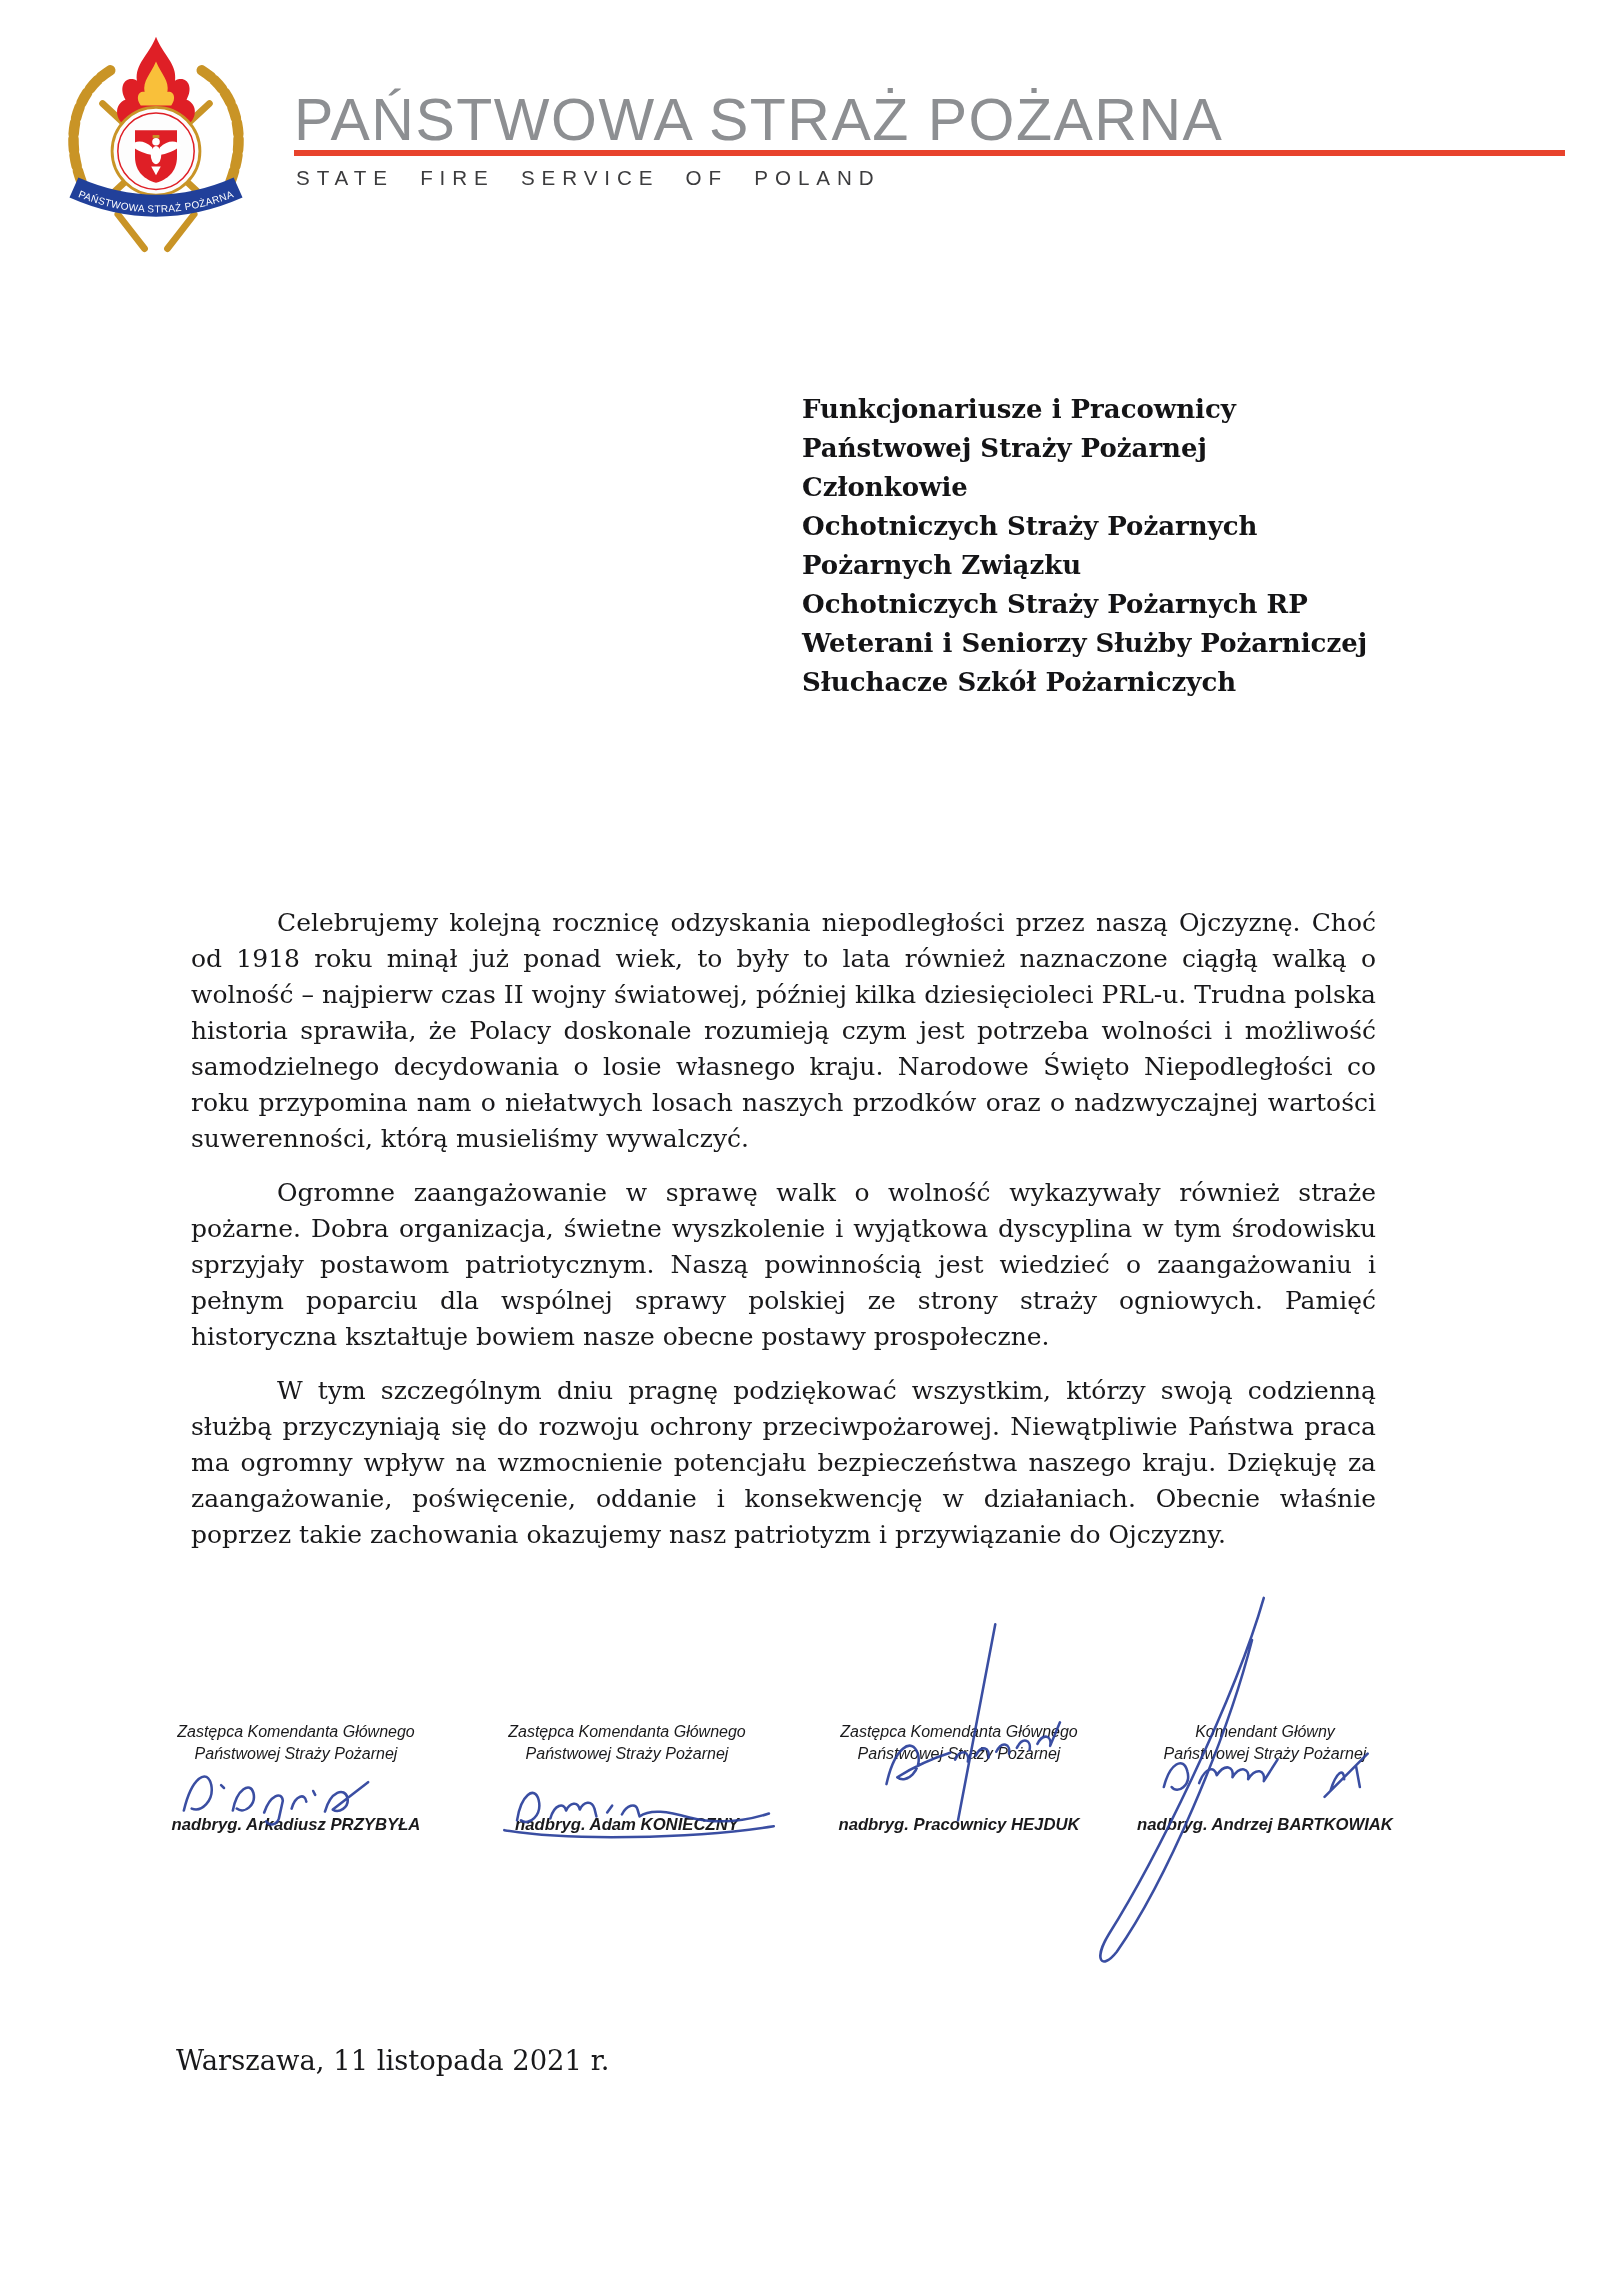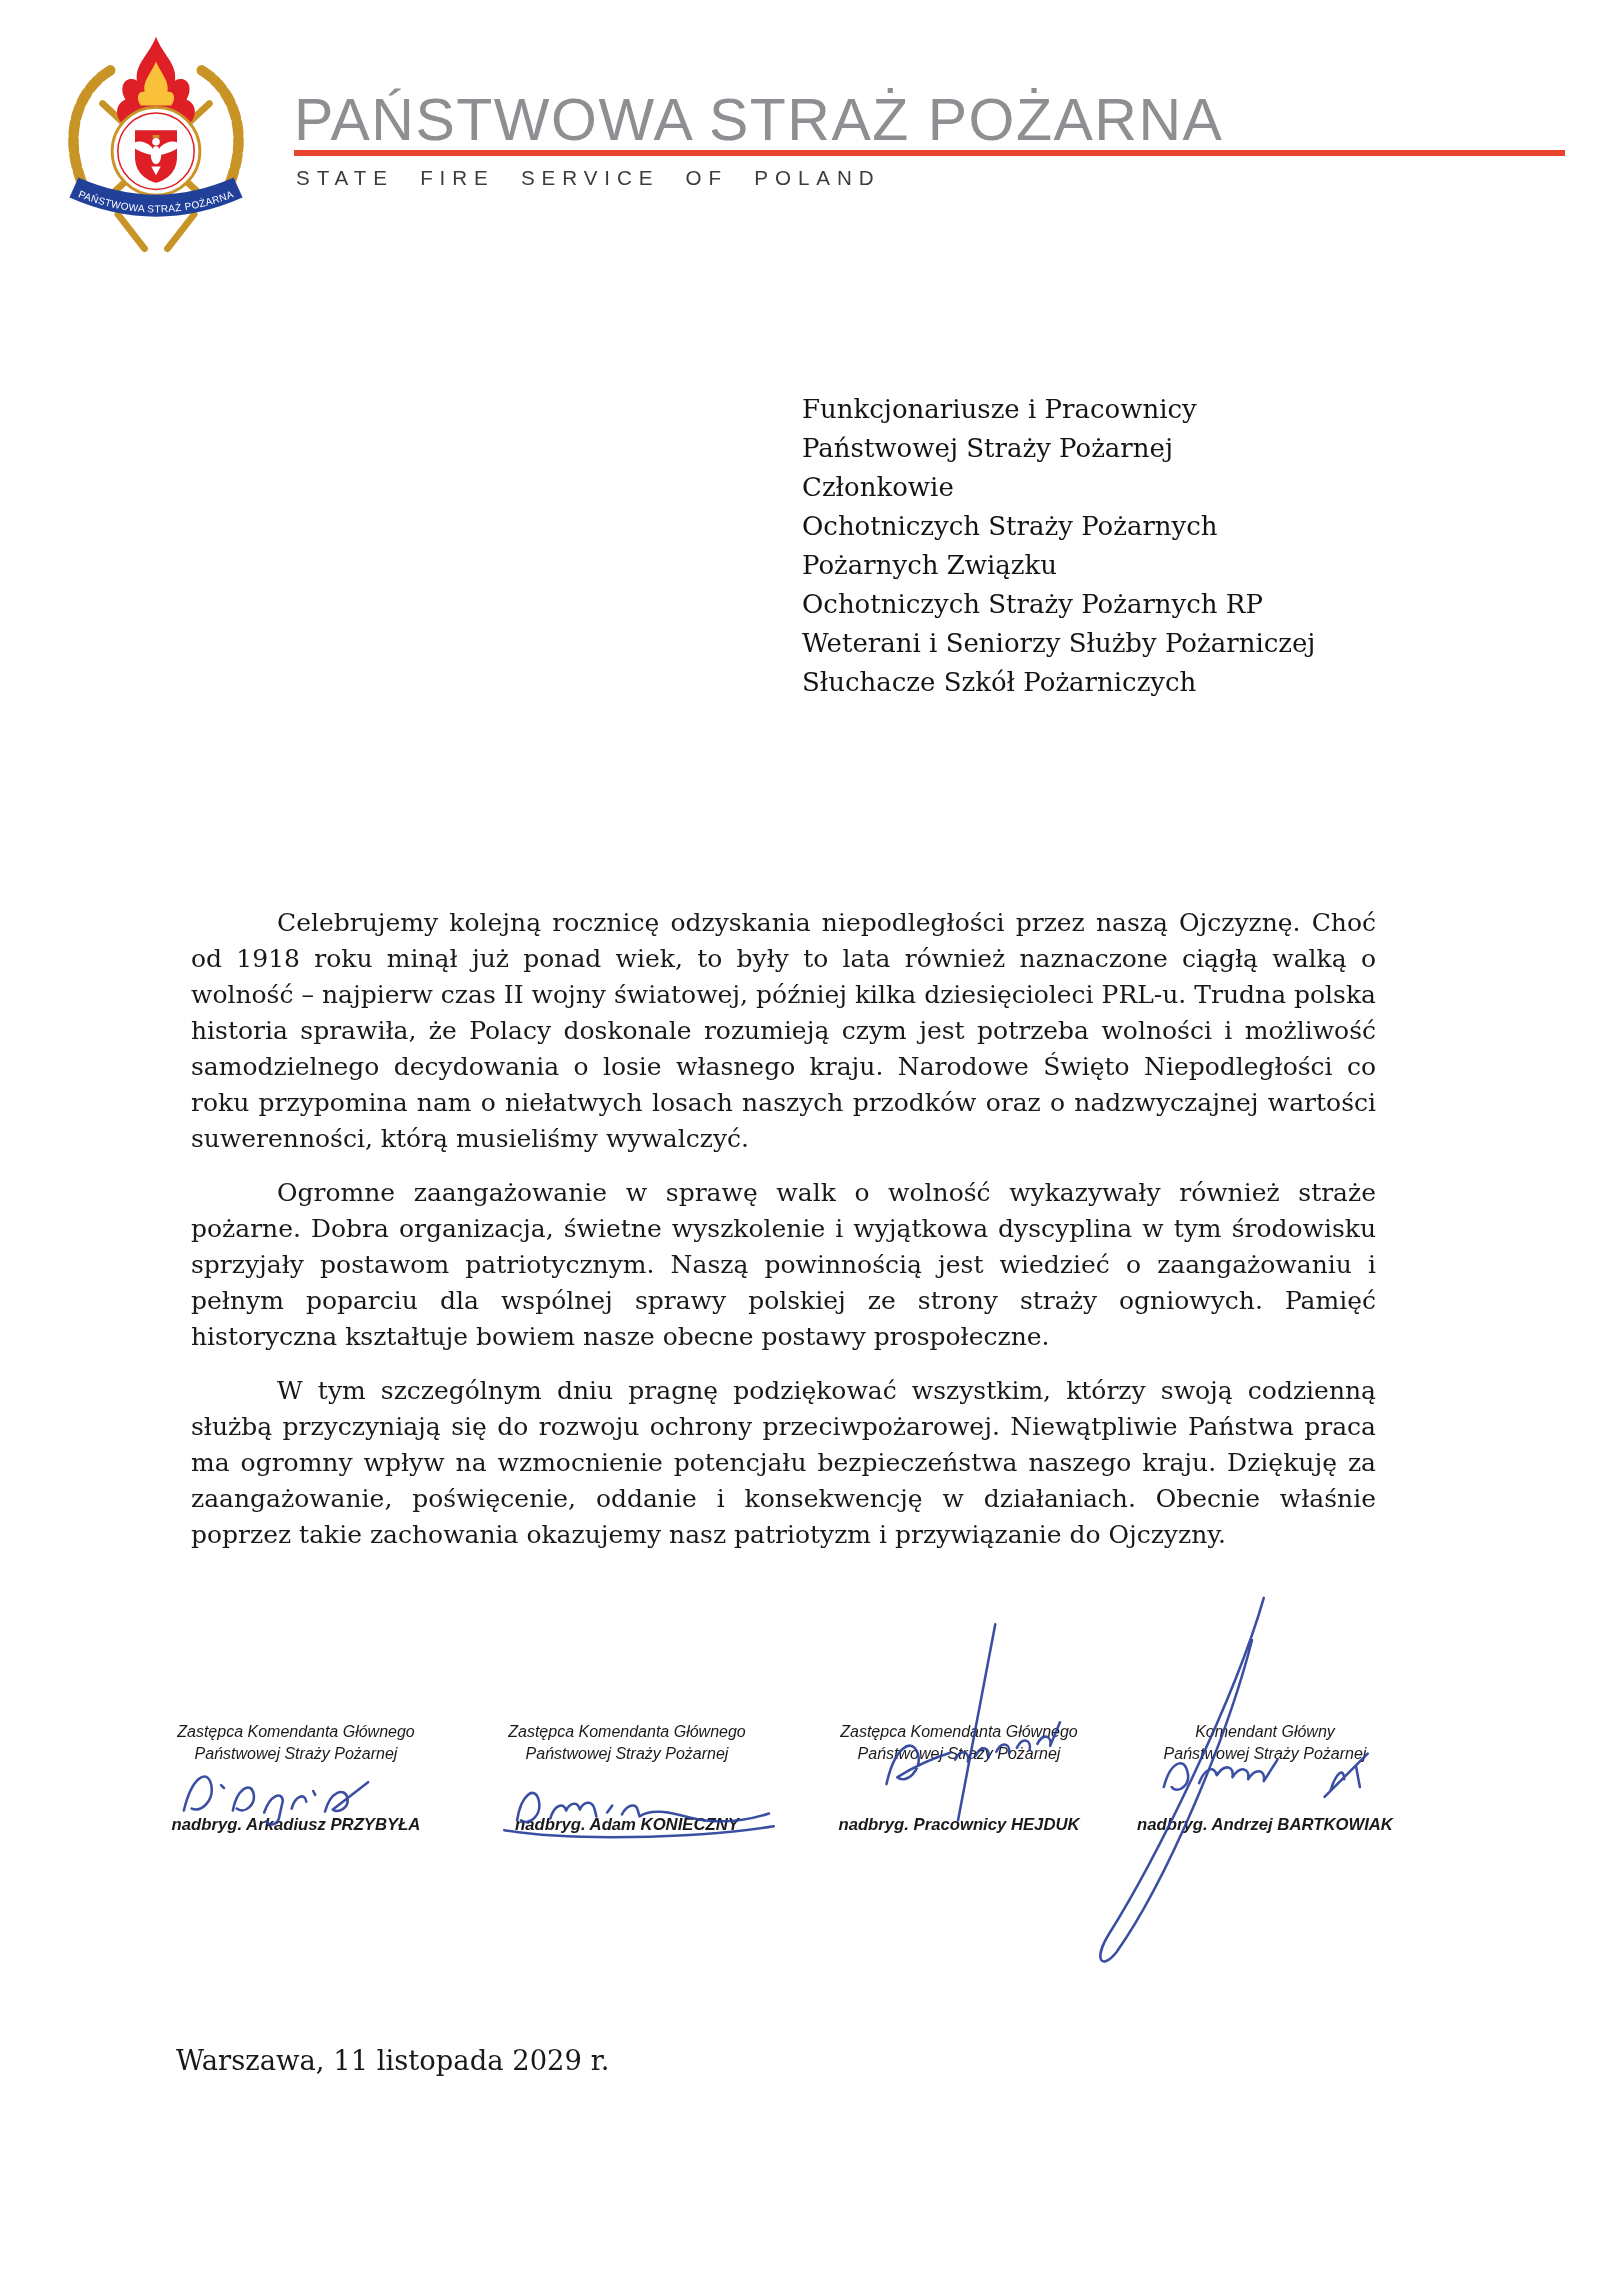--- a/index.html
+++ b/index.html
@@ -39,21 +39,21 @@
     font-size:20.6px;
     letter-spacing:6.9px;
     word-spacing:13.7px;
     color:#3c3c3e;
     white-space:nowrap;
   }
 
   
   .addressees {
     position:absolute; left:802px; top:390px;
-    font-weight:400;
+    font-weight:700;
     font-size:26px;
     line-height:39px;
     color:#141416;
   }
 
   
   .letter-body {
     position:absolute; left:173px; top:887px;
     width:1221px;
     font-size:25px;
@@ -209,16 +209,16 @@
       <path d="M886,42 L848,242"></path>
       <path d="M775,205 C783,168 801,156 807,174 C812,190 795,206 786,198 C802,188 824,178 840,173 M845,180 C851,168 860,172 858,182 M866,176 C872,164 881,168 879,178 M887,172 C893,160 902,164 900,174 M908,168 C914,156 923,160 921,170 M929,164 C935,152 944,156 942,166 L952,142"></path>
     </g>
     <g>
       <path d="M1160,15 C1130,120 1048,285 1002,358 C986,384 994,396 1010,376 C1060,305 1122,160 1148,58"></path>
       <path d="M1058,208 C1064,184 1078,176 1082,192 C1086,206 1072,216 1066,208 M1094,204 C1100,188 1110,186 1112,196 C1120,184 1130,186 1128,198 C1136,186 1146,188 1144,200 C1152,188 1162,190 1160,202 L1174,180"></path>
       <path d="M1228,212 C1234,192 1242,188 1242,200 M1254,186 L1258,208 M1222,218 L1266,174"></path>
     </g>
   </svg>
 
-  <div class="place-date">Warszawa, 11 listopada 2029 r.</div>
+  <div class="place-date">Warszawa, 11 listopada 2021 r.</div>
 
 </div>
 
 
 </body></html>

